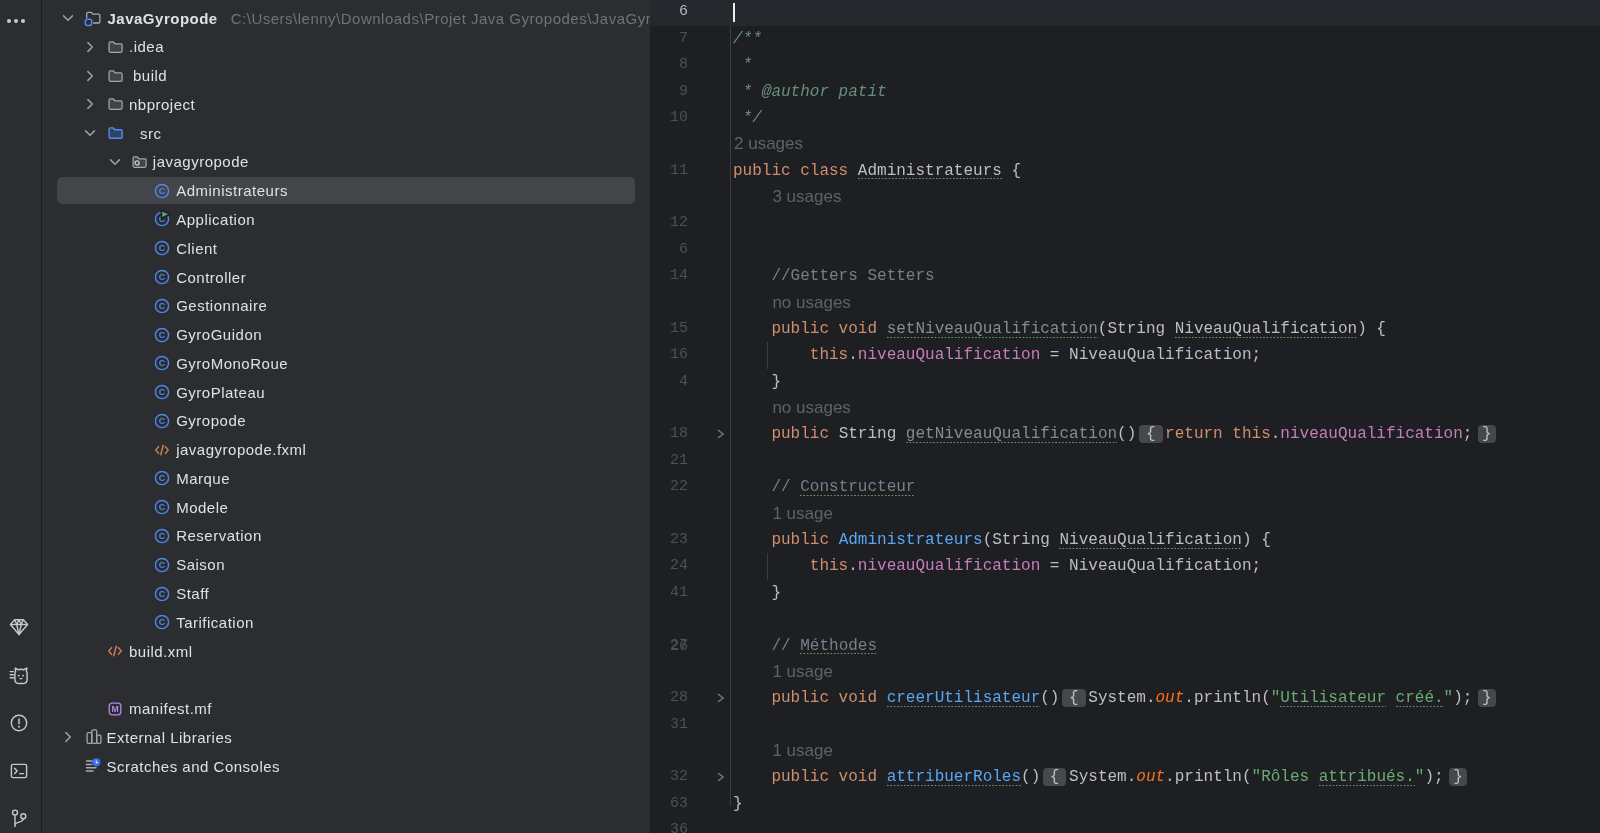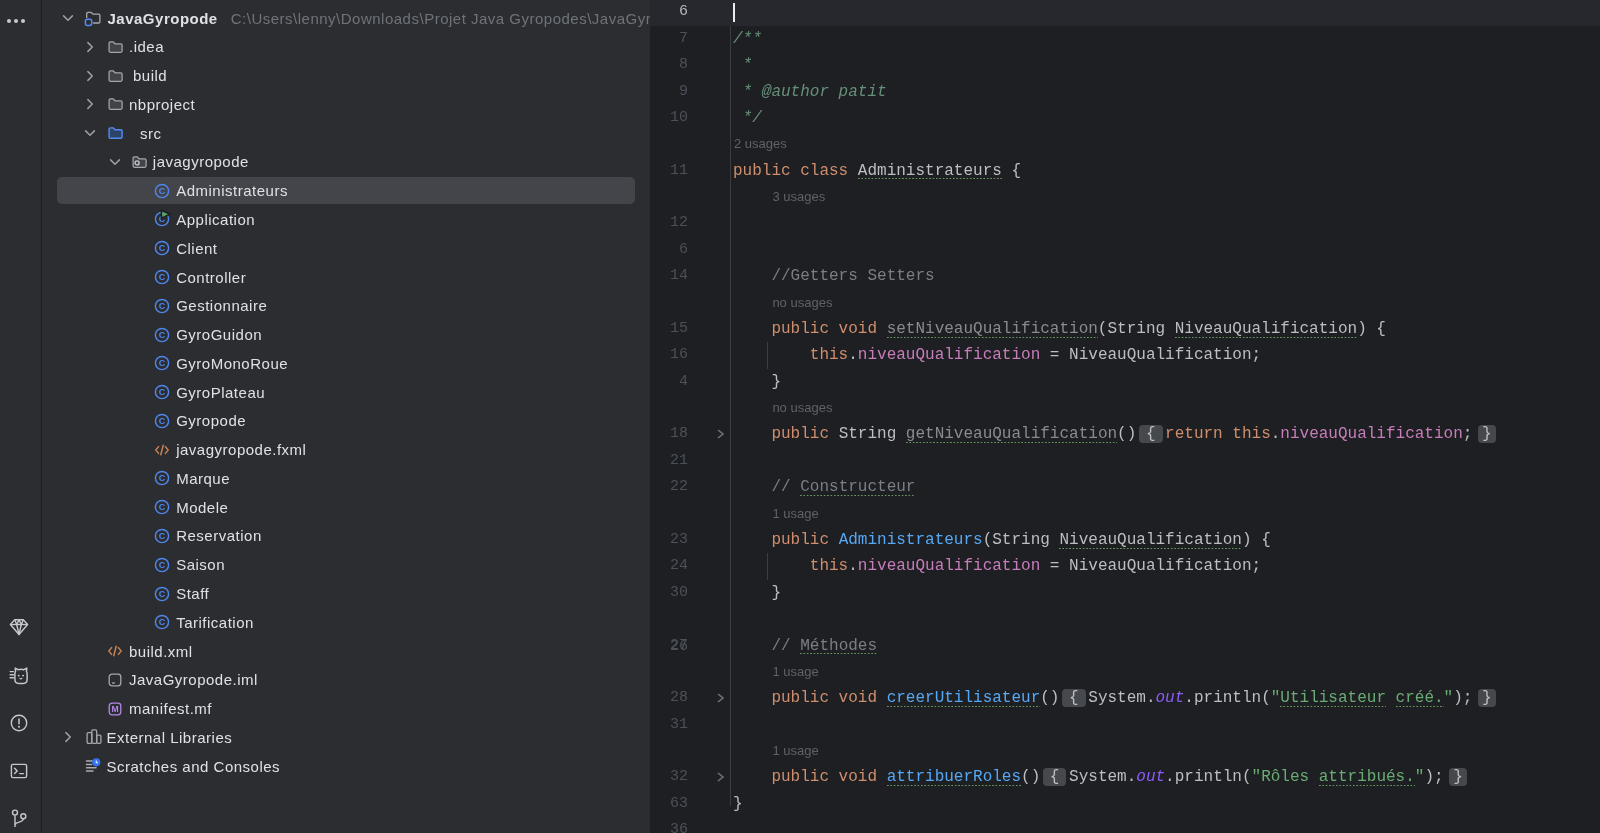--- a/index.html
+++ b/index.html
@@ -14,25 +14,25 @@
 .ti svg{display:block;overflow:visible}
 .tt{position:absolute;top:0;height:27px;line-height:27px;font-size:15px;letter-spacing:.5px;color:#DFE1E5;white-space:pre}
 .tb{font-weight:bold}
 .tpath{color:#6F737A;padding-left:13px;font-weight:normal}
 #editor{position:absolute;left:650px;top:0;width:950px;height:833px;background:#1E1F22;overflow:hidden}
 .caretline{position:absolute;left:0;width:950px;height:26.4px;background:#26282E}
 .gnum{position:absolute;left:0;width:38px;height:26.4px;line-height:26.4px;text-align:right;font-family:"Liberation Mono",monospace;font-size:15px;color:#4B5059}
 .gnum.cur{color:#B4B8BF}
 .farrow{position:absolute;left:62px}
 .cl{position:absolute;left:83px;height:26.4px;line-height:26.4px;font-family:"Liberation Mono",monospace;font-size:16px;white-space:pre;color:#BCBEC4}
-.inlay{position:absolute;height:26.4px;line-height:26.8px;font-size:13px;color:#5D6269}
+.inlay{position:absolute;height:26.4px;line-height:26.8px;font-size:17px;color:#5D6269}
 .k{color:#CF8E6D}
 .d{color:#BCBEC4}
 .f{color:#C77DBB}
-.fi{color:#8b5cf6;font-style:italic}
+.fi{color:#f97316;font-style:italic}
 .dc{color:#67907A;font-style:italic}
 .c{color:#7A7E85}
 .s{color:#6AAB73}
 .m{color:#56A8F5}
 .g{color:#878B92}
 .sq{background-image:repeating-linear-gradient(90deg,rgba(106,156,96,.95) 0 1.6px,transparent 1.6px 3.4px);background-repeat:repeat-x;background-size:3.4px 1.3px;background-position:0 100%}
 .fb{background:#45484D;border-radius:4px;padding:0 7px;margin:0 -7px}
 .fe{background:#45484D;border-radius:4px;padding:0 4px;margin:0 -4px}
 .guide{position:absolute;width:1px;background:#3A3D42}
 .caret{position:absolute;width:1.6px;background:#EAEBEE}
@@ -72,21 +72,21 @@
       </svg>
 <div class="cl" style="top:421.48px"><span class="d">    </span><span class="k">public </span><span class="d">String </span><span class="g sq">getNiveauQualification</span><span class="d">() </span><span class="fb">{</span><span class="d"> </span><span class="k">return</span><span class="d"> </span><span class="k">this</span><span class="d">.</span><span class="f">niveauQualification</span><span class="d">; </span><span class="fe">}</span></div>
 <div class="gnum" style="top:447.86px">21</div>
 <div class="gnum" style="top:474.24px">22</div>
 <div class="cl" style="top:474.24px"><span class="d">    </span><span class="c">// </span><span class="c sq">Constructeur</span></div>
 <div class="inlay" style="top:500.62px;left:122.4px">1 usage</div>
 <div class="gnum" style="top:527.0px">23</div>
 <div class="cl" style="top:527.0px"><span class="d">    </span><span class="k">public </span><span class="m">Administrateurs</span><span class="d">(</span><span class="d">String </span><span class="d sq">NiveauQualification</span><span class="d">) {</span></div>
 <div class="gnum" style="top:553.38px">24</div>
 <div class="cl" style="top:553.38px"><span class="d">        </span><span class="k">this</span><span class="d">.</span><span class="f">niveauQualification</span><span class="d"> = NiveauQualification;</span></div>
-<div class="gnum" style="top:579.76px">30</div>
+<div class="gnum" style="top:579.76px">41</div>
 <div class="cl" style="top:579.76px"><span class="d">    }</span></div>
 <div class="gnum" style="top:634px">26</div>
 <div class="gnum" style="top:632.52px">27</div>
 <div class="cl" style="top:632.52px"><span class="d">    </span><span class="c">// </span><span class="c sq">Méthodes</span></div>
 <div class="inlay" style="top:658.9px;left:122.4px">1 usage</div>
 <div class="gnum" style="top:685.28px">28</div>
 <svg class="farrow" style="top:685.28px" width="16" height="26" viewBox="0 0 16 26">
         <path d="M6 9 l5 4 -5 4" fill="none" stroke="#6E727A" stroke-width="1.6"></path>
       </svg>
 <div class="cl" style="top:685.28px"><span class="d">    </span><span class="k">public void </span><span class="m sq">creerUtilisateur</span><span class="d">() </span><span class="fb">{</span><span class="d"> </span><span class="d">System</span><span class="d">.</span><span class="fi">out</span><span class="d">.</span><span class="d">println</span><span class="d">(</span><span class="s">"</span><span class="s sq">Utilisateur</span><span class="s"> </span><span class="s sq">créé.</span><span class="s">"</span><span class="d">); </span><span class="fe">}</span></div>
@@ -333,29 +333,20 @@
         <div class="tt" style="left:176.2px"><span>Tarification</span></div>
       </div>
 <div class="trow" style="top:637.54px">
         <div class="ti" style="left:106.8px">
           <svg width="16" height="16" viewBox="0 0 16 16">
             <path d="M4.6 4.6 L1.8 8 L4.6 11.4 M11.4 4.6 L14.2 8 L11.4 11.4 M9.2 3.2 L6.8 12.8" fill="none" stroke="#CC8256" stroke-width="1.45" stroke-linecap="round" stroke-linejoin="round"></path>
           </svg>
         </div>
         <div class="tt" style="left:129.0px"><span>build.xml</span></div>
       </div>
-<div class="trow" style="top:666.31px">
-        <div class="ti" style="left:106.8px">
-          <svg width="16" height="16" viewBox="0 0 16 16">
-            <rect x="2.2" y="2.2" width="11.6" height="11.6" rx="2.8" fill="none" stroke="#A3A6AC" stroke-width="1.3"></rect>
-            <path d="M5 11 h3" stroke="#A3A6AC" stroke-width="1.3"></path>
-          </svg>
-        </div>
-        <div class="tt" style="left:129.0px"><span>JavaGyropode.iml</span></div>
-      </div>
 <div class="trow" style="top:695.08px">
         <div class="ti" style="left:106.8px">
           <svg width="16" height="16" viewBox="0 0 16 16">
             <rect x="2.2" y="2.2" width="11.6" height="11.6" rx="2.8" fill="none" stroke="#B287E8" stroke-width="1.3"></rect>
             <text x="8.1" y="11.2" font-family="Liberation Sans" font-size="8.6" font-weight="bold" fill="#B287E8" text-anchor="middle">M</text>
           </svg>
         </div>
         <div class="tt" style="left:129.0px"><span>manifest.mf</span></div>
       </div>
 <div class="trow" style="top:723.85px">

